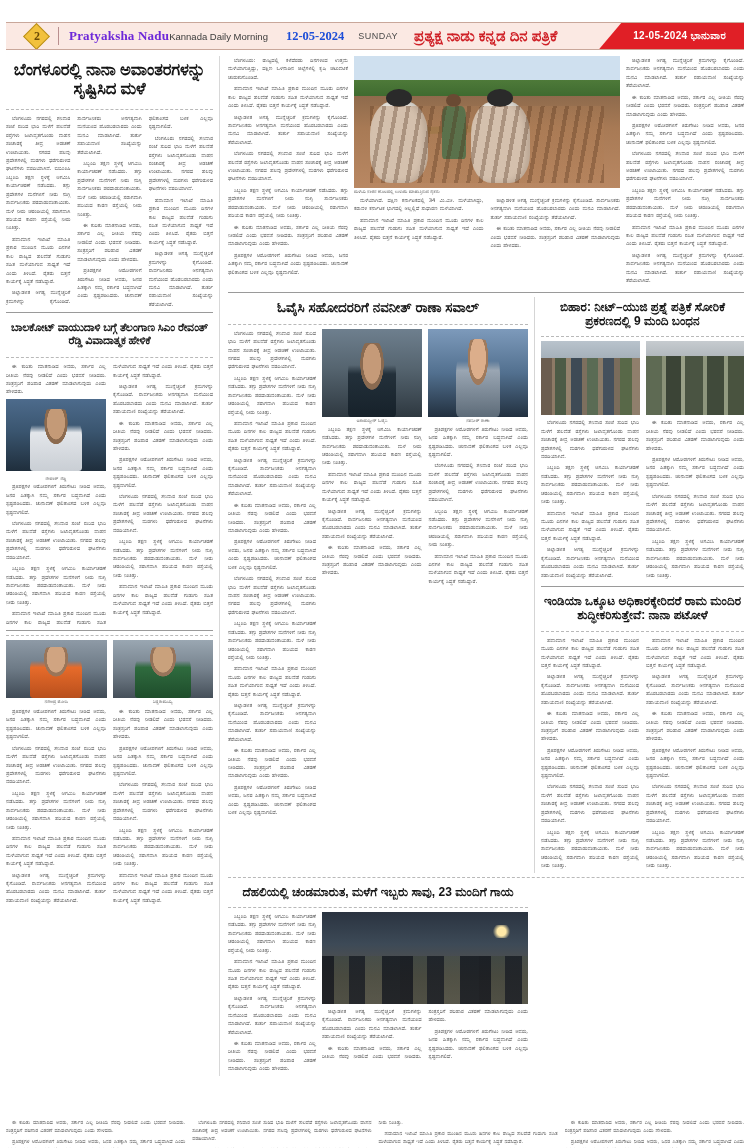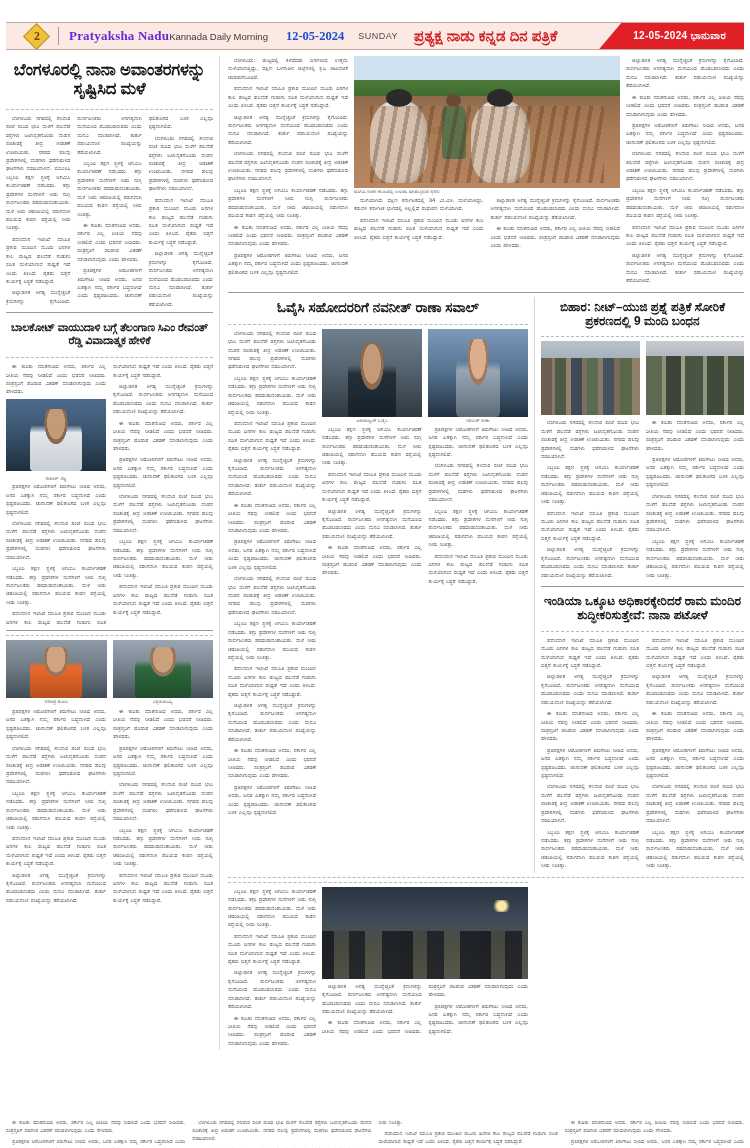--- a/index.html
+++ b/index.html
@@ -402,20 +402,21 @@
               <p>ಬೆಂಗಳೂರು ನಗರದಲ್ಲಿ ಶನಿವಾರ ಸಂಜೆ ಸುರಿದ ಭಾರಿ ಮಳೆಗೆ ಹಲವೆಡೆ ರಸ್ತೆಗಳು ಜಲಾವೃತಗೊಂಡು ವಾಹನ ಸಂಚಾರಕ್ಕೆ ತೀವ್ರ ಅಡಚಣೆ ಉಂಟಾಯಿತು. ನಗರದ ಹಲವು ಪ್ರದೇಶಗಳಲ್ಲಿ ಮರಗಳು ಧರೆಗುರುಳಿದ ಘಟನೆಗಳು ವರದಿಯಾಗಿವೆ.</p>
               <p>ಸಿಬ್ಬಂದಿ ತಕ್ಷಣ ಸ್ಥಳಕ್ಕೆ ಆಗಮಿಸಿ ಕಾರ್ಯಾಚರಣೆ ನಡೆಸಿದರು. ತಗ್ಗು ಪ್ರದೇಶಗಳ ಮನೆಗಳಿಗೆ ನೀರು ನುಗ್ಗಿ ಸಾರ್ವಜನಿಕರು ಪರದಾಡುವಂತಾಯಿತು. ಮಳೆ ನೀರು ಚರಂಡಿಯಲ್ಲಿ ಸರಾಗವಾಗಿ ಹರಿಯದ ಕಾರಣ ರಸ್ತೆಯಲ್ಲಿ ನೀರು ನಿಂತಿತ್ತು.</p>
             </div>
           </div>
         </div>
       </div>
 
       <div class="rule"></div>
 
       <div style="width:300px;">
+        <div class="hl-sec hl-sec-sm">ದೆಹಲಿಯಲ್ಲಿ ಚಂಡಮಾರುತ, ಮಳೆಗೆ ಇಬ್ಬರು ಸಾವು, 23 ಮಂದಿಗೆ ಗಾಯ</div>
         <div class="rule"></div>
         <div class="flexrow" style="align-items:flex-start">
           <div style="flex:0 0 88px" class="txt">
             <p>ಸಿಬ್ಬಂದಿ ತಕ್ಷಣ ಸ್ಥಳಕ್ಕೆ ಆಗಮಿಸಿ ಕಾರ್ಯಾಚರಣೆ ನಡೆಸಿದರು. ತಗ್ಗು ಪ್ರದೇಶಗಳ ಮನೆಗಳಿಗೆ ನೀರು ನುಗ್ಗಿ ಸಾರ್ವಜನಿಕರು ಪರದಾಡುವಂತಾಯಿತು. ಮಳೆ ನೀರು ಚರಂಡಿಯಲ್ಲಿ ಸರಾಗವಾಗಿ ಹರಿಯದ ಕಾರಣ ರಸ್ತೆಯಲ್ಲಿ ನೀರು ನಿಂತಿತ್ತು.</p>
             <p>ಹವಾಮಾನ ಇಲಾಖೆ ಮಾಹಿತಿ ಪ್ರಕಾರ ಮುಂದಿನ ಮೂರು ದಿನಗಳ ಕಾಲ ರಾಜ್ಯದ ಹಲವೆಡೆ ಗುಡುಗು ಸಹಿತ ಮಳೆಯಾಗುವ ಸಾಧ್ಯತೆ ಇದೆ ಎಂದು ತಿಳಿಸಿದೆ. ರೈತರು ಬಿತ್ತನೆ ಕಾರ್ಯಕ್ಕೆ ಸಿದ್ಧತೆ ನಡೆಸಿದ್ದಾರೆ.</p>
             <p>ಜಿಲ್ಲಾಡಳಿತ ಅಗತ್ಯ ಮುನ್ನೆಚ್ಚರಿಕೆ ಕ್ರಮಗಳನ್ನು ಕೈಗೊಂಡಿದೆ. ಸಾರ್ವಜನಿಕರು ಅನಗತ್ಯವಾಗಿ ಮನೆಯಿಂದ ಹೊರಬರಬಾರದು ಎಂದು ಮನವಿ ಮಾಡಲಾಗಿದೆ. ತುರ್ತು ಸಹಾಯವಾಣಿ ಸಂಖ್ಯೆಯನ್ನು ತೆರೆಯಲಾಗಿದೆ.</p>
             <p>ಈ ಕುರಿತು ಮಾತನಾಡಿದ ಅವರು, ಸರ್ಕಾರ ಎಲ್ಲ ರೀತಿಯ ನೆರವು ನೀಡಲಿದೆ ಎಂದು ಭರವಸೆ ನೀಡಿದರು. ಸಂತ್ರಸ್ತರಿಗೆ ಪರಿಹಾರ ವಿತರಣೆ ಮಾಡಲಾಗುವುದು ಎಂದು ಹೇಳಿದರು.</p>
 
           </div>
           <div style="flex:1">

